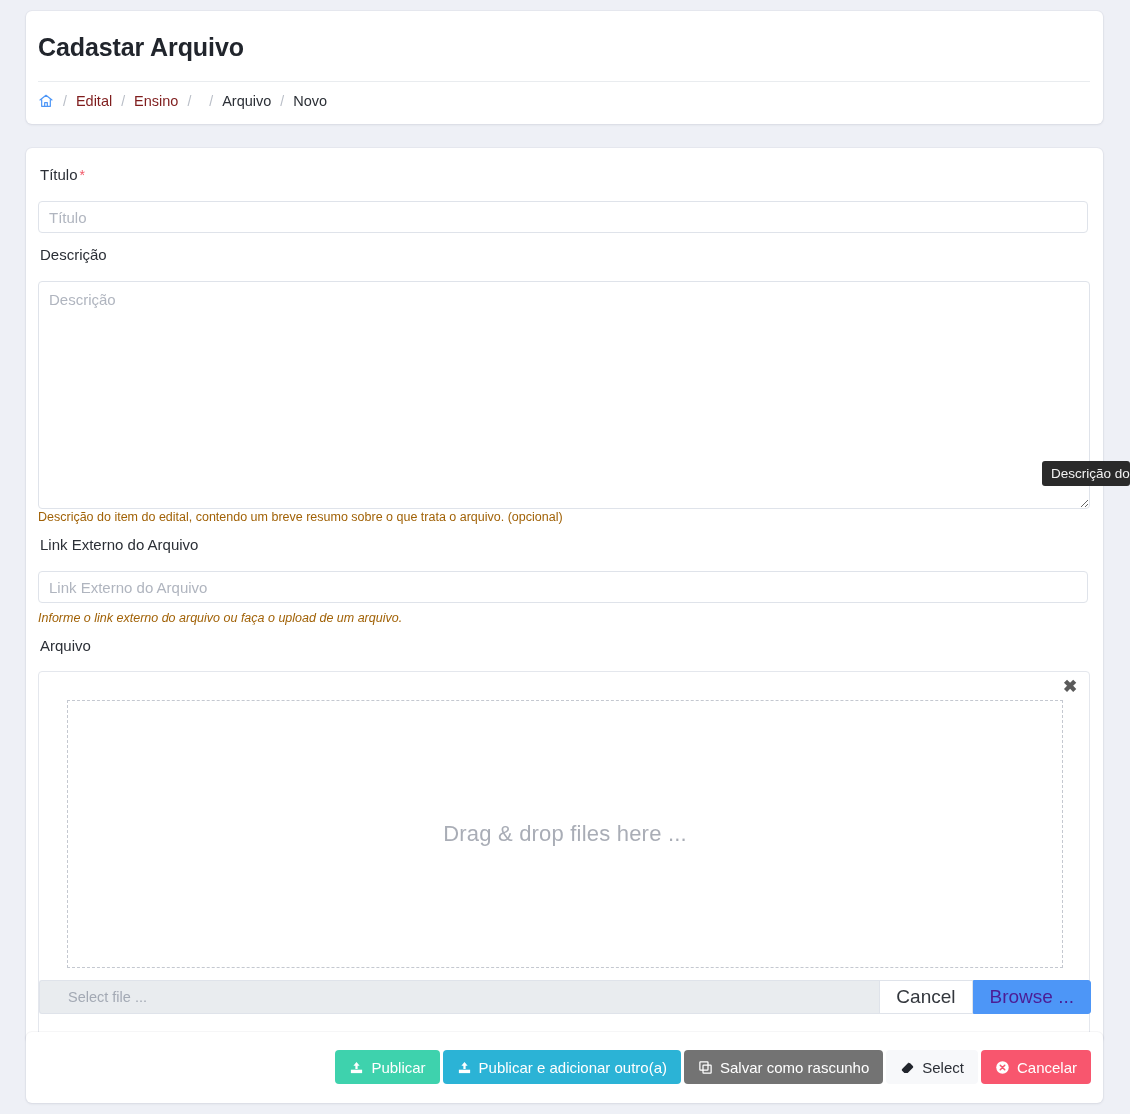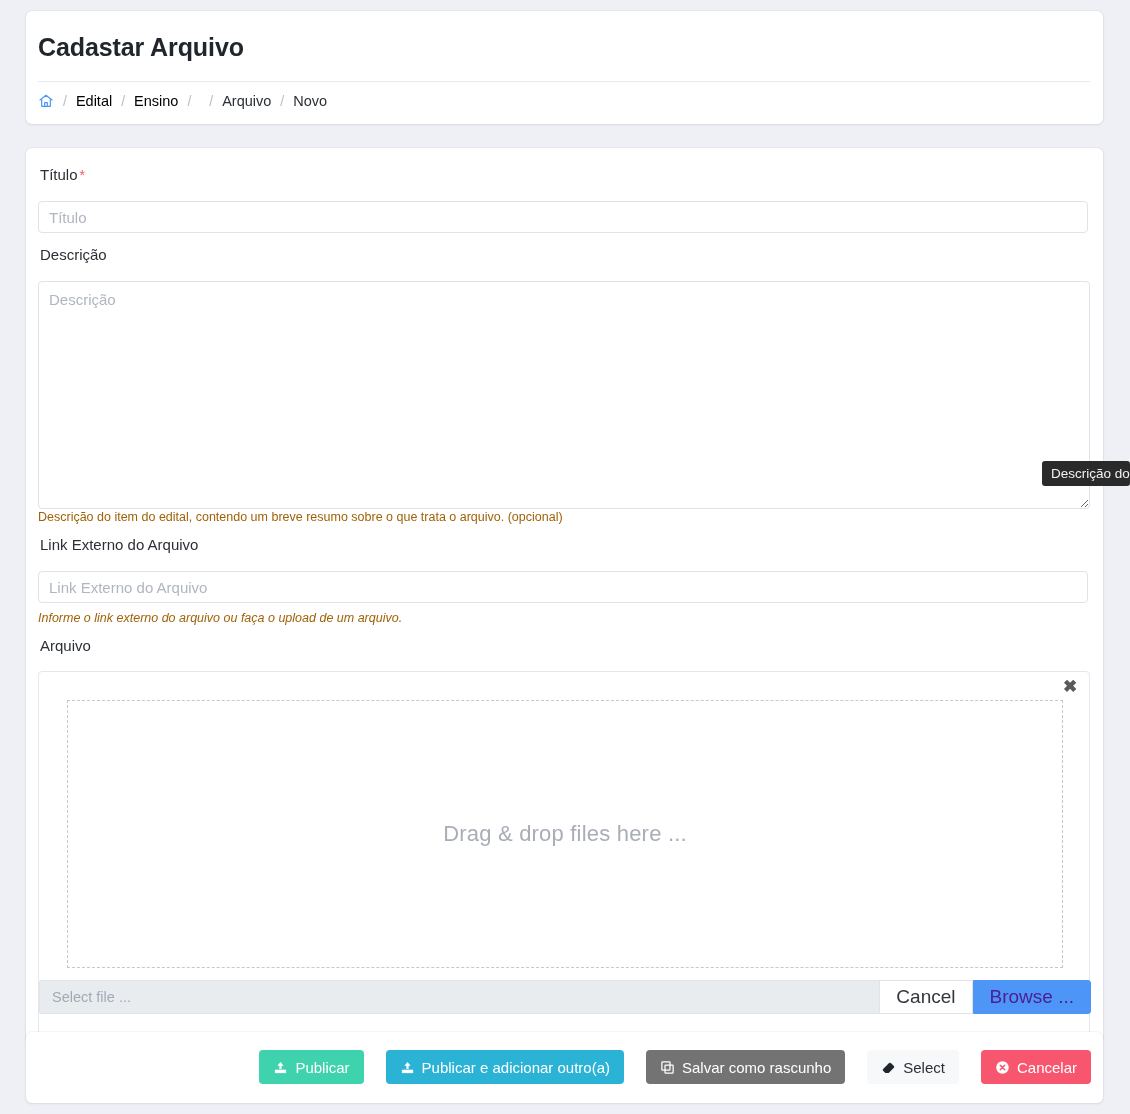--- a/index.html
+++ b/index.html
@@ -41,21 +41,21 @@
   }
   #breadcrumb {
     position: absolute;
     left: 12px; top: 82px;
     display: flex;
     align-items: center;
     font-size: 14.5px;
     white-space: nowrap;
   }
   #breadcrumb .crumb {
-    color: #000000;
+    color: #7f1d1d;
     text-decoration: none;
   }
   #breadcrumb .crumb.active { color: #2b2f36; }
   #breadcrumb .sep {
     color: #b9bec7;
     margin: 0 9px;
     font-size: 14px;
   }
   .home-ico { display: inline-block; width: 16px; height: 16px; vertical-align: -3px; }
 
@@ -164,21 +164,21 @@
     align-items: stretch;
   }
   #select-file-field {
     flex: 1;
     background: #e9ecef;
     border: 1px solid #dfe3ea;
     border-right: none;
     border-radius: 3px 0 0 3px;
     display: flex;
     align-items: center;
-    padding-left: 12px;
+    padding-left: 28px;
     font-size: 14.5px;
     color: #a3a9b4;
   }
   .fb-btn {
     border: 1px solid #dfe3ea;
     font-size: 19px;
     padding: 0 16px;
     display: flex;
     align-items: center;
     cursor: pointer;
@@ -197,21 +197,21 @@
   #actions-card {
     position: absolute;
     left: 26px; top: 1032px;
     width: 1077px; height: 71px;
   }
   #actions-row {
     position: absolute;
     right: 12px; top: 18px;
     display: flex;
     align-items: center;
-    gap: 22px;
+    gap: 3px;
   }
   .btn {
     height: 34px;
     border: none;
     border-radius: 4px;
     font-size: 15px;
     display: inline-flex;
     align-items: center;
     gap: 7px;
     padding: 0 14px;

